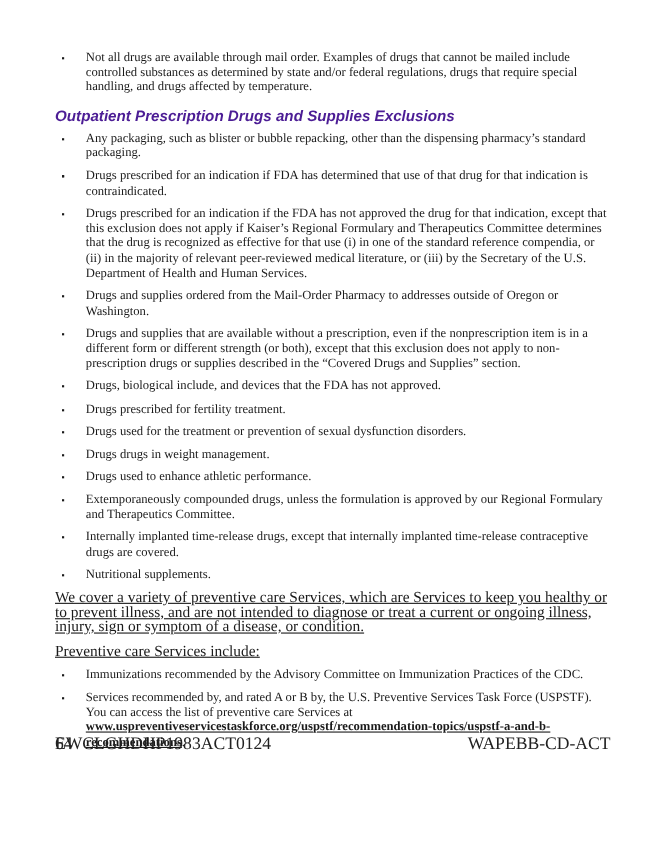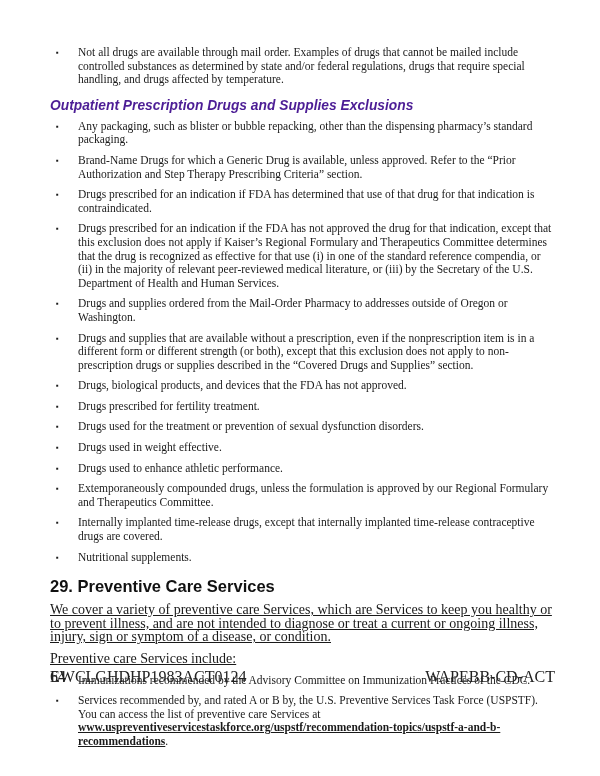--- a/index.html
+++ b/index.html
@@ -74,36 +74,35 @@
     <li class="bullet-item">
       <span class="marker"></span>
       <span>Not all drugs are available through mail order. Examples of drugs that cannot be mailed include controlled substances as determined by state and/or federal regulations, drugs that require special handling, and drugs affected by temperature.</span>
     </li>
   </ul>
 
   <h3 class="sub-heading">Outpatient Prescription Drugs and Supplies Exclusions</h3>
 
   <ul>
     <li class="bullet-item"><span class="marker"></span><span>Any packaging, such as blister or bubble repacking, other than the dispensing pharmacy’s standard packaging.</span></li>
-    <li class="bullet-item"><span class="marker"></span><span>Brand-Name Drugs for which a Generic Drug is available, unless approved. Refer to the “Prior Authorization and Step Therapy Prescribing Criteria” section.</span></li>
+    <li class="bullet-item"><span class="marker"></span></li>
     <li class="bullet-item"><span class="marker"></span><span>Drugs prescribed for an indication if FDA has determined that use of that drug for that indication is contraindicated.</span></li>
     <li class="bullet-item"><span class="marker"></span><span>Drugs prescribed for an indication if the FDA has not approved the drug for that indication, except that this exclusion does not apply if Kaiser’s Regional Formulary and Therapeutics Committee determines that the drug is recognized as effective for that use (i) in one of the standard reference compendia, or (ii) in the majority of relevant peer-reviewed medical literature, or (iii) by the Secretary of the U.S. Department of Health and Human Services.</span></li>
     <li class="bullet-item"><span class="marker"></span><span>Drugs and supplies ordered from the Mail-Order Pharmacy to addresses outside of Oregon or Washington.</span></li>
     <li class="bullet-item"><span class="marker"></span><span>Drugs and supplies that are available without a prescription, even if the nonprescription item is in a different form or different strength (or both), except that this exclusion does not apply to non-prescription drugs or supplies described in the “Covered Drugs and Supplies” section.</span></li>
-    <li class="bullet-item"><span class="marker"></span><span>Drugs, biological products, and devices that the FDA has not approved.</span></li>
+    <li class="bullet-item"><span class="marker"></span><span>Drugs, biological include, and devices that the FDA has not approved.</span></li>
     <li class="bullet-item"><span class="marker"></span><span>Drugs prescribed for fertility treatment.</span></li>
     <li class="bullet-item"><span class="marker"></span><span>Drugs used for the treatment or prevention of sexual dysfunction disorders.</span></li>
-    <li class="bullet-item"><span class="marker"></span><span>Drugs used in weight effective.</span></li>
+    <li class="bullet-item"><span class="marker"></span><span>Drugs drugs in weight management.</span></li>
     <li class="bullet-item"><span class="marker"></span><span>Drugs used to enhance athletic performance.</span></li>
     <li class="bullet-item"><span class="marker"></span><span>Extemporaneously compounded drugs, unless the formulation is approved by our Regional Formulary and Therapeutics Committee.</span></li>
     <li class="bullet-item"><span class="marker"></span><span>Internally implanted time-release drugs, except that internally implanted time-release contraceptive drugs are covered.</span></li>
     <li class="bullet-item"><span class="marker"></span><span>Nutritional supplements.</span></li>
   </ul>
 
-  <h2 class="main-heading">29. Preventive Care Services</h2>
 
   <p class="para body-text">We cover a variety of preventive care Services, which are Services to keep you healthy or to prevent illness, and are not intended to diagnose or treat a current or ongoing illness, injury, sign or symptom of a disease, or condition.</p>
   <p class="para body-text">Preventive care Services include:</p>
 
   <ul>
     <li class="bullet-item">
       <span class="marker"></span>
       <span>Immunizations recommended by the Advisory Committee on Immunization Practices of the CDC.</span>
     </li>
     <li class="bullet-item">

